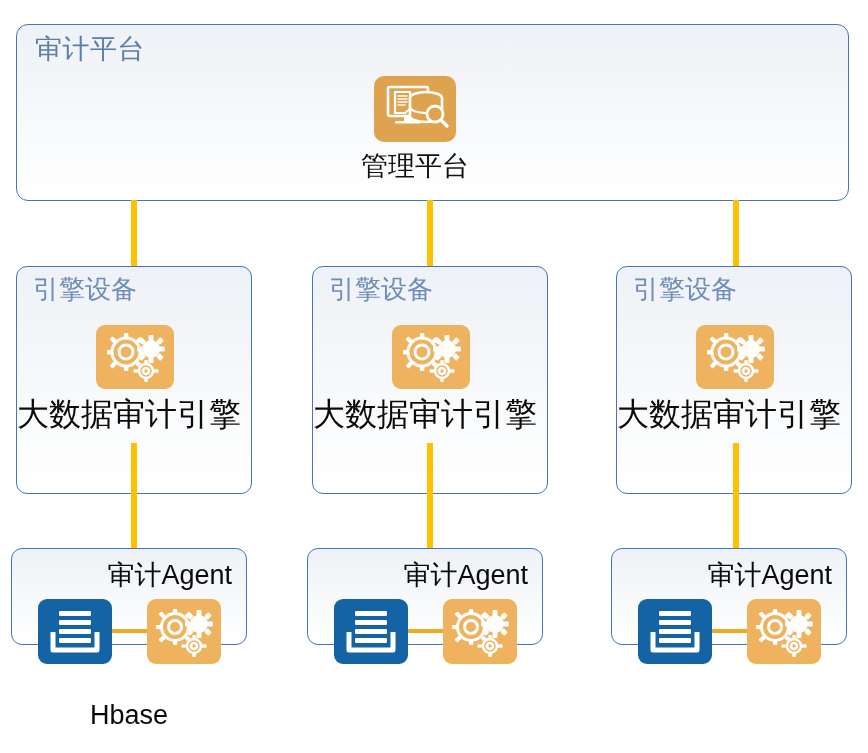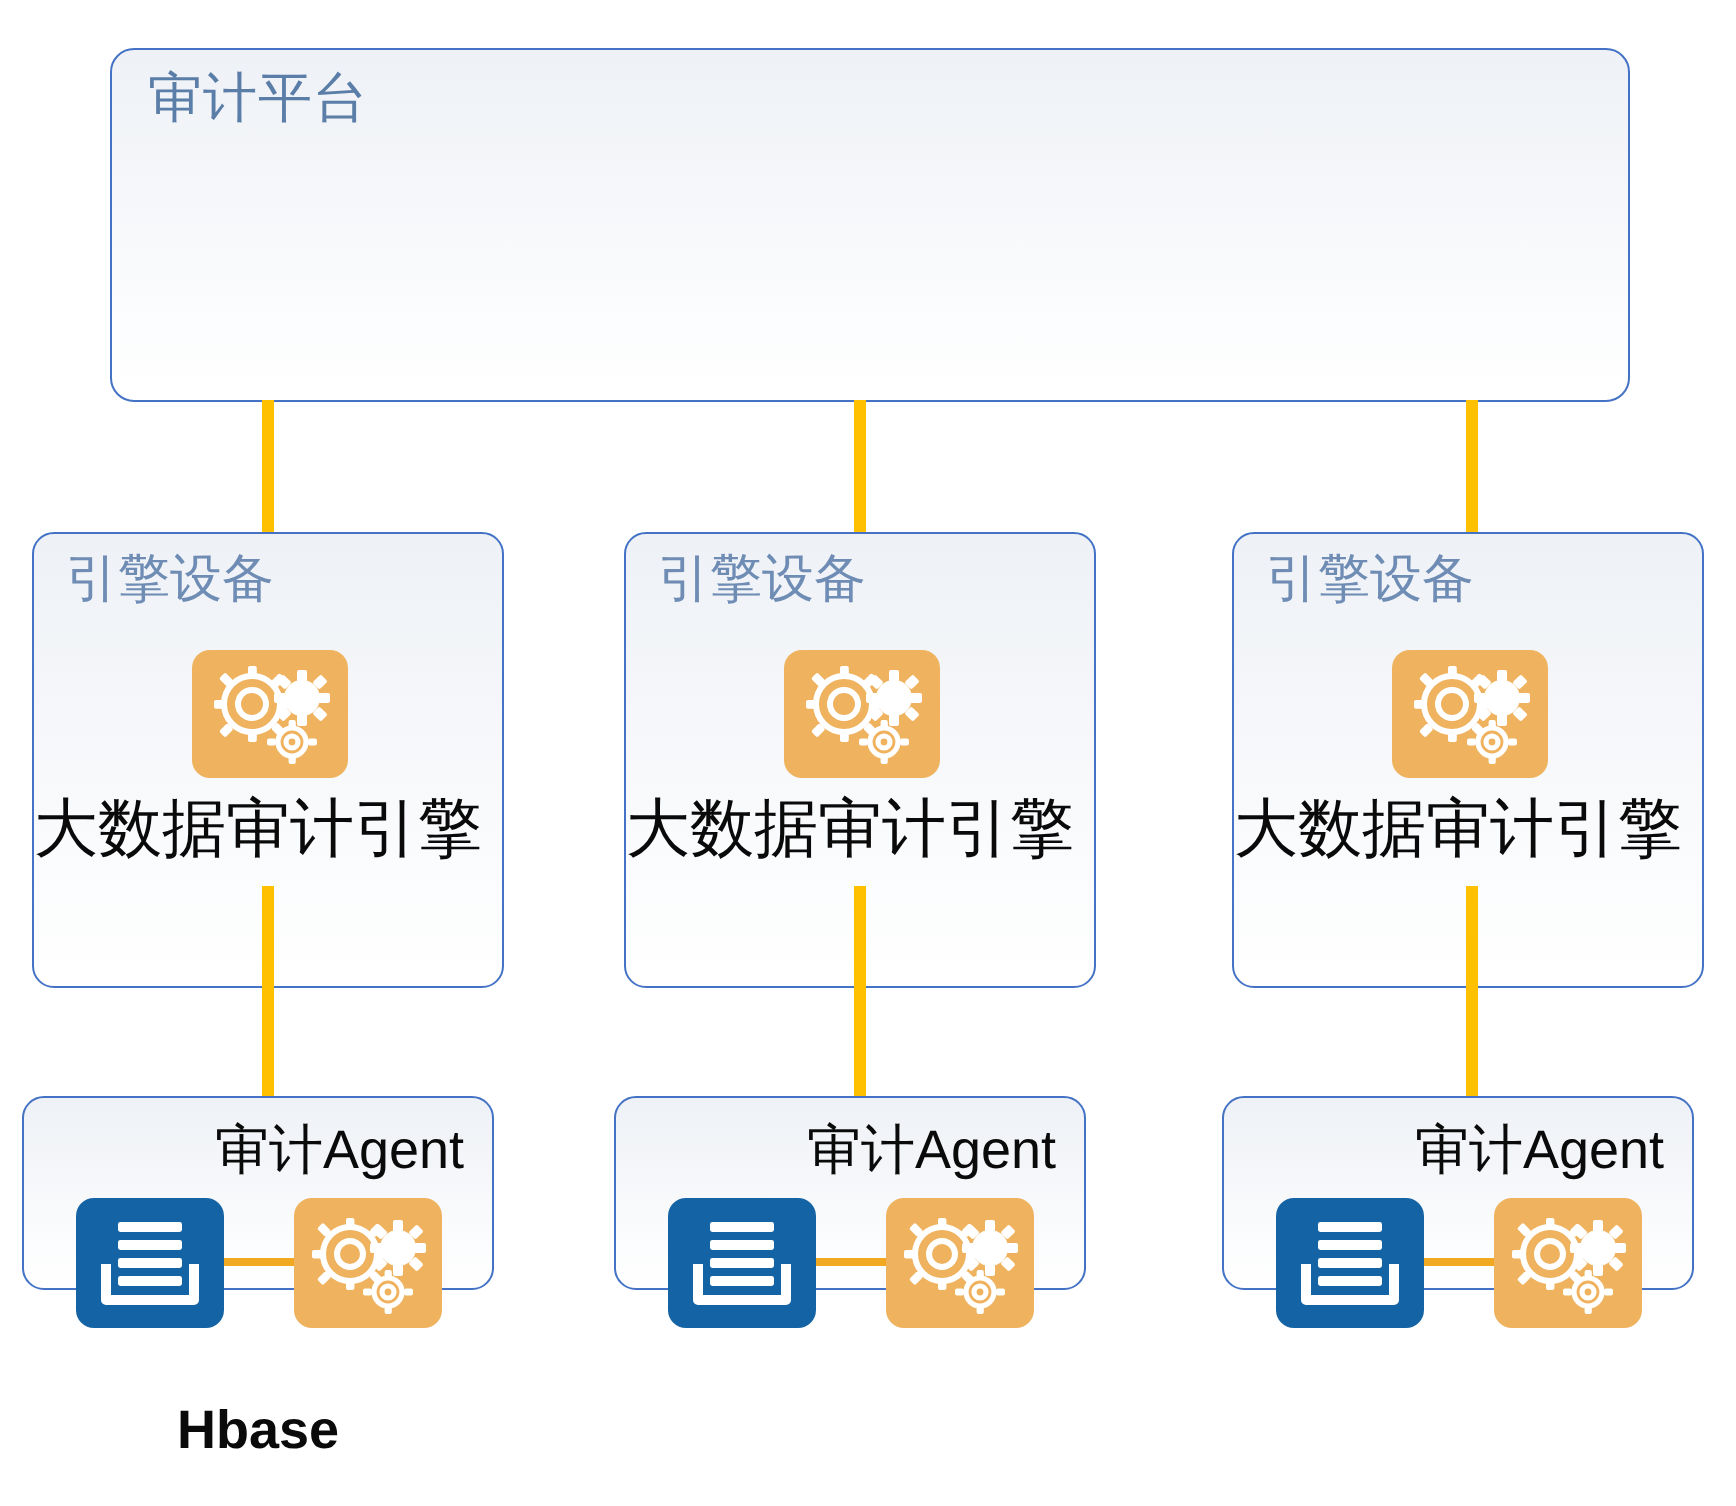--- a/index.html
+++ b/index.html
@@ -24,24 +24,23 @@
     box-sizing: border-box;
     border: 1.6px solid #4472C4;
     border-radius: 10px;
     background: linear-gradient(180deg, #eef1f6 0%, #f4f6f9 35%, #fbfcfd 75%, #ffffff 100%);
   }
 
   
   #platform-panel {
     left: 16px;
     top: 24px;
-    width: 760px;
+    width: 833px;
     height: 177px;
     border-radius: 12px;
-    margin-left: 39px;
   }
   .panel-title {
     position: absolute;
     left: 18px;
     top: 6px;
     font-size: 27px;
     color: #5B7EA8;
     letter-spacing: 0.5px;
     white-space: nowrap;
   }
@@ -176,20 +175,46 @@
 </style>
 </head>
 <body>
 
 <div id="diagram">
 
   <div class="panel" id="platform-panel">
     <div class="panel-title">审计平台</div>
   </div>
 
+  <div id="mgmt-block">
+    <div class="tile" id="mgmt-tile">
+      <svg viewBox="0 0 82 66" xmlns="http://www.w3.org/2000/svg">
+
+        <rect x="14" y="11" width="40" height="29" rx="2" fill="none" stroke="#ffffff" stroke-width="2.6"></rect>
+        <rect x="30" y="40" width="8" height="6" fill="#ffffff"></rect>
+        <rect x="21" y="45" width="26" height="2.6" rx="1.3" fill="#ffffff"></rect>
+
+        <path d="M21 16 h15 v17 l-5 4 h-10 z" fill="none" stroke="#ffffff" stroke-width="2.2" stroke-linejoin="round"></path>
+        <g stroke="#ffffff" stroke-width="1.5" stroke-linecap="round">
+          <line x1="24" y1="20" x2="33" y2="20"></line>
+          <line x1="24" y1="23" x2="33" y2="23"></line>
+          <line x1="24" y1="26" x2="33" y2="26"></line>
+          <line x1="24" y1="29" x2="31" y2="29"></line>
+        </g>
+
+        <ellipse cx="52" cy="22" rx="16" ry="6" fill="#DFA350" stroke="#ffffff" stroke-width="2.6"></ellipse>
+        <path d="M36 22 v18 c0 3.3 7.2 6 16 6 s16 -2.7 16 -6 V22" fill="#DFA350" stroke="#ffffff" stroke-width="2.6"></path>
+        <path d="M36 31 c0 3.3 7.2 6 16 6 s16 -2.7 16 -6" fill="none" stroke="#ffffff" stroke-width="2.2"></path>
+
+        <circle cx="61" cy="38" r="8" fill="#DFA350" stroke="#ffffff" stroke-width="2.8"></circle>
+        <line x1="67" y1="44" x2="73" y2="50" stroke="#ffffff" stroke-width="3.4" stroke-linecap="round"></line>
+      </svg>
+    </div>
+    <div class="caption-dark" id="mgmt-caption">管理平台</div>
+  </div>
 
   <div class="connector" style="left:131px; top:200px; height:68px;"></div>
   <div class="connector" style="left:427px; top:200px; height:68px;"></div>
   <div class="connector" style="left:733px; top:200px; height:68px;"></div>
 
   <div class="panel engine-panel" style="left:16px;">
     <div class="engine-title">引擎设备</div>
     <div class="engine-tile" style="left:79px;">
       <svg viewBox="0 0 78 64" xmlns="http://www.w3.org/2000/svg">
         <g fill="none" stroke="#ffffff" stroke-width="3">
@@ -484,15 +509,15 @@
         <g fill="#ffffff">
           <rect x="45.3" y="36" width="3.6" height="4.5" rx="1"></rect>
           <rect x="45.3" y="53.5" width="3.6" height="4.5" rx="1"></rect>
           <rect x="34.5" y="45.2" width="4.5" height="3.6" rx="1"></rect>
           <rect x="55" y="45.2" width="4.5" height="3.6" rx="1"></rect>
         </g>
       </svg>
     </div>
   </div>
 
-  <div class="store-label" style="left:11px;font-weight:bold;">Hbase</div>
+  <div class="store-label" style="left:11px;">Hbase</div>
 
 </div>
 
 </body></html>

